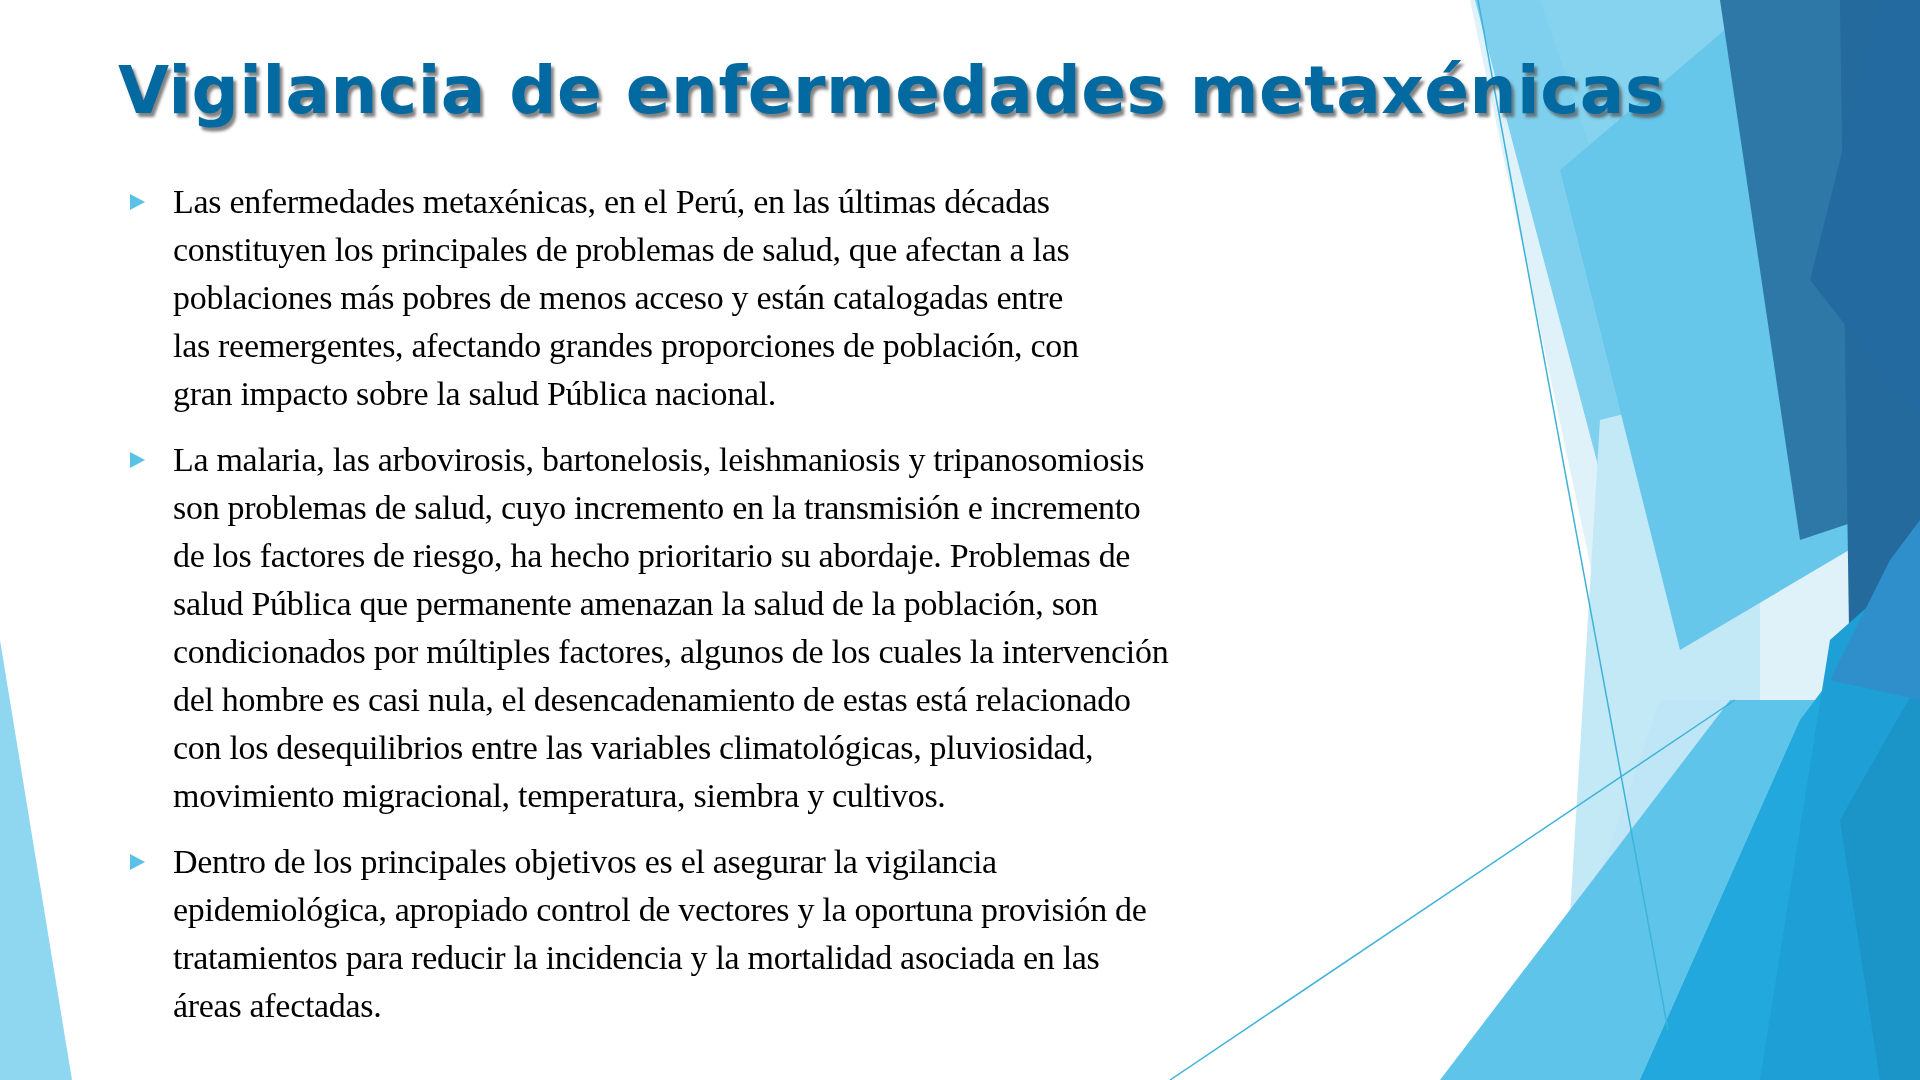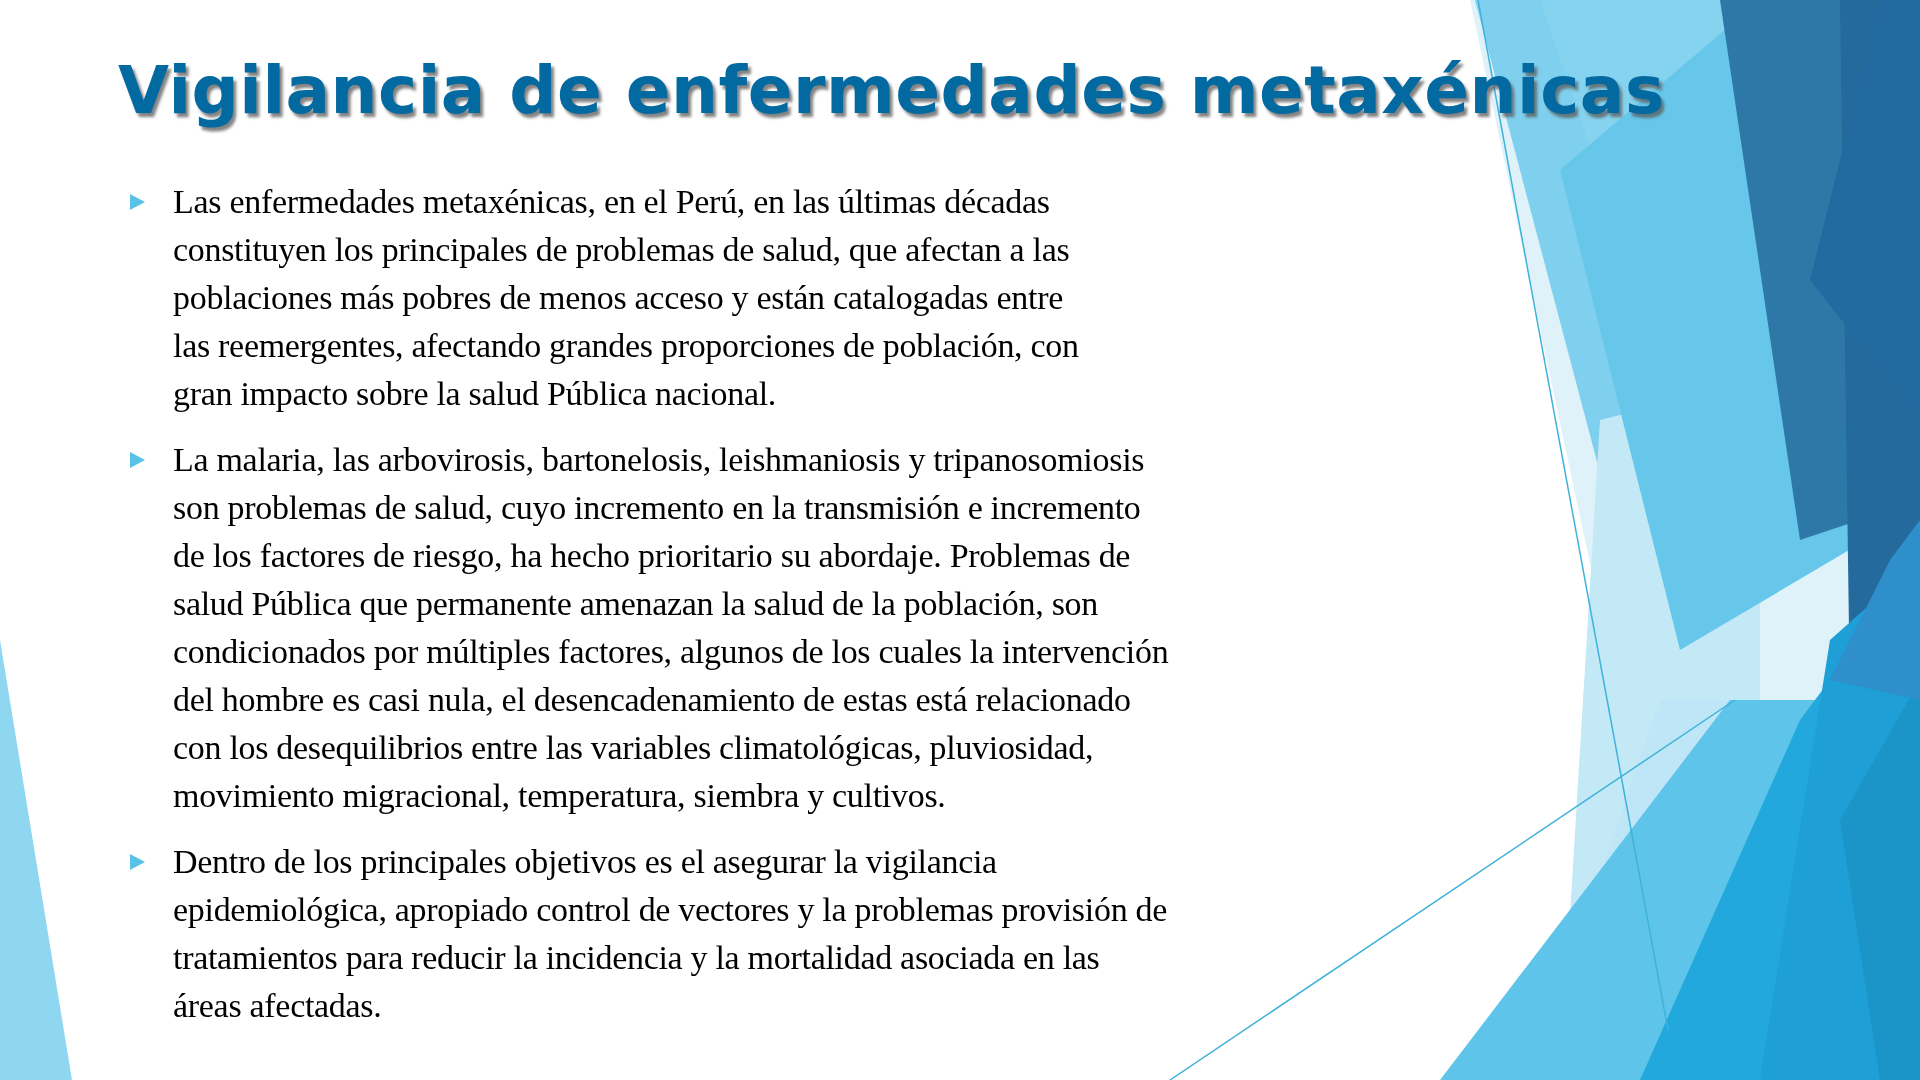--- a/index.html
+++ b/index.html
@@ -73,19 +73,19 @@
 de los factores de riesgo, ha hecho prioritario su abordaje. Problemas de
 salud Pública que permanente amenazan la salud de la población, son
 condicionados por múltiples factores, algunos de los cuales la intervención
 del hombre es casi nula, el desencadenamiento de estas está relacionado
 con los desequilibrios entre las variables climatológicas, pluviosidad,
 movimiento migracional, temperatura, siembra y cultivos.</span>
     </div>
     <div class="bullet-item">
       <span class="bullet-icon"></span>
       <span class="bullet-text">Dentro de los principales objetivos es el asegurar la vigilancia
-epidemiológica, apropiado control de vectores y la problemas provisión de
+epidemiológica, apropiado control de vectores y la oportuna provisión de
 tratamientos para reducir la incidencia  y la mortalidad asociada en las
 áreas afectadas.</span>
     </div>
   </div>
 
 </div>
 
 </body></html>

